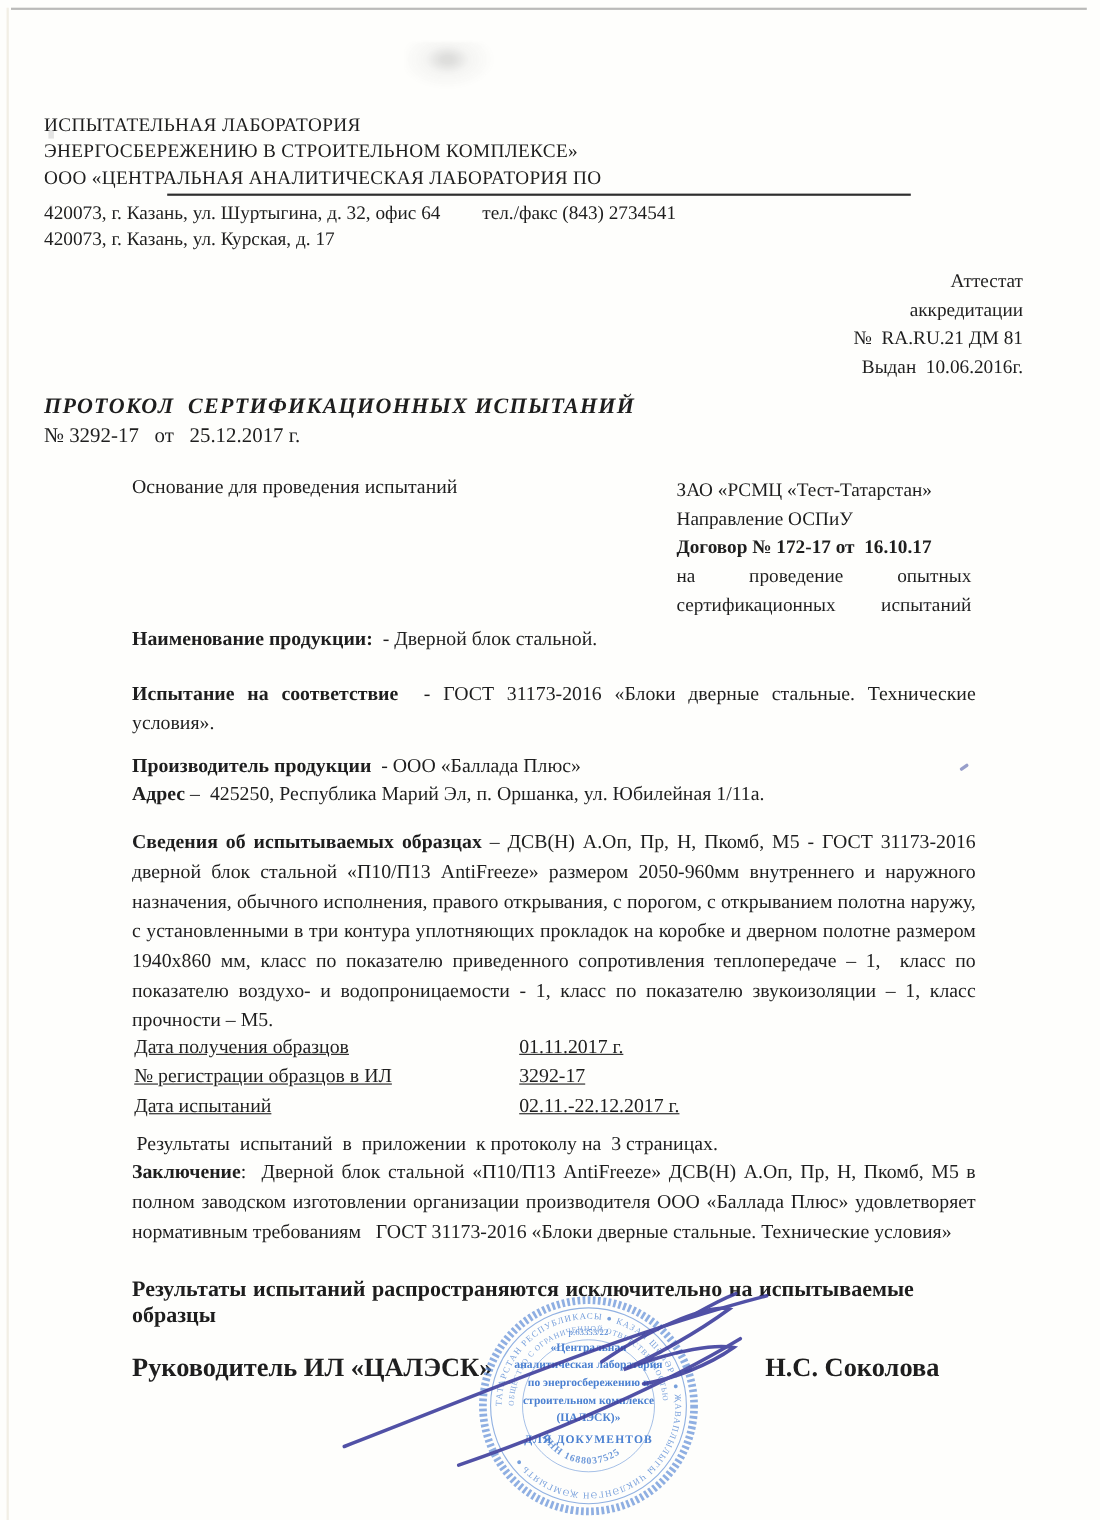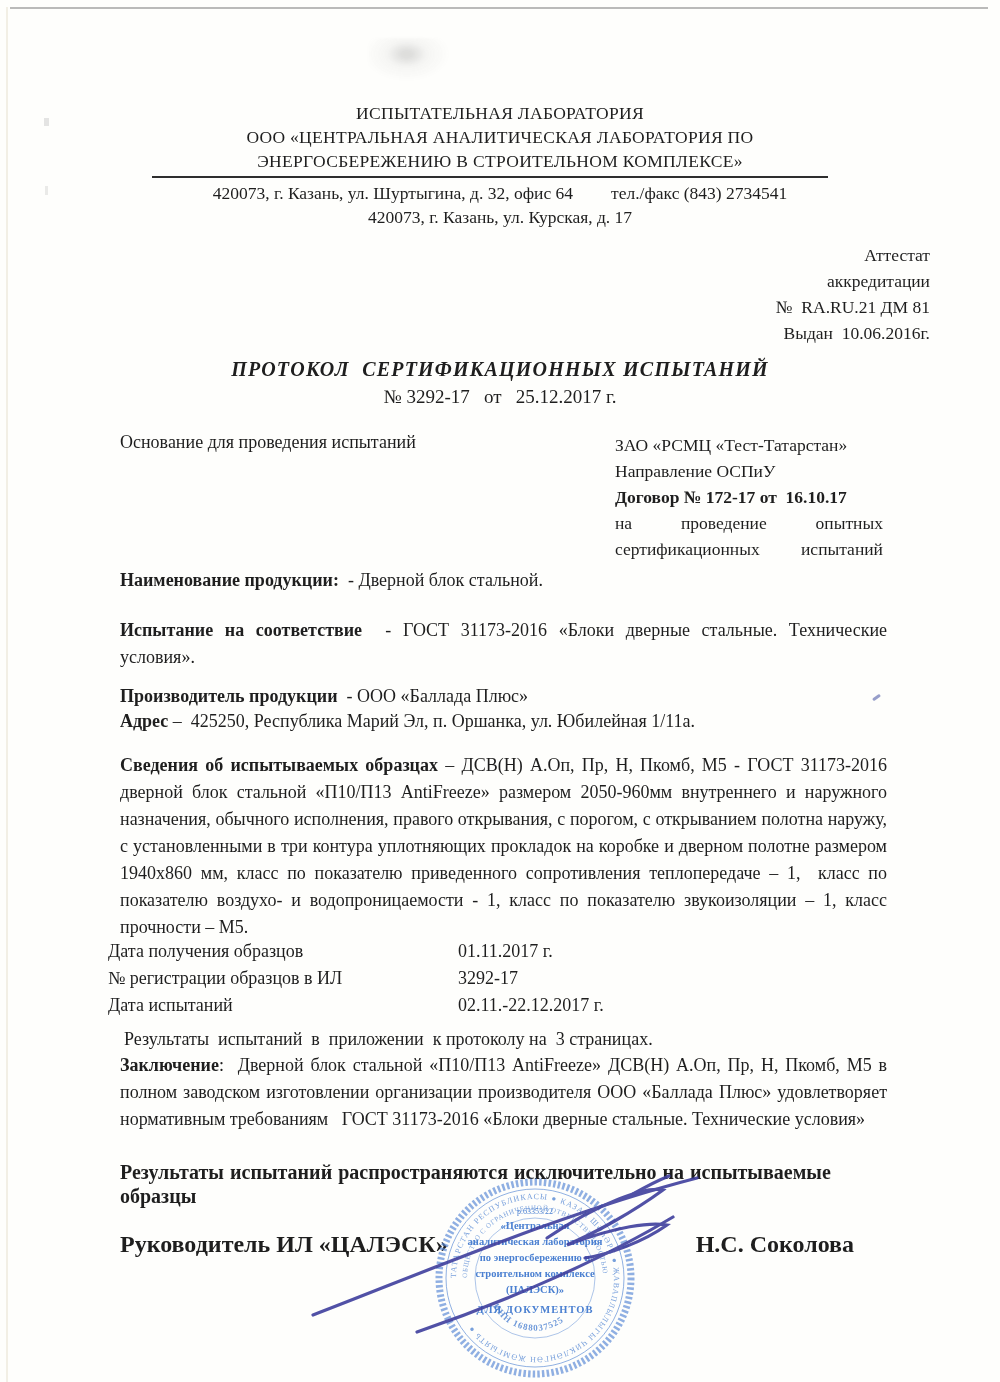--- a/index.html
+++ b/index.html
@@ -4,21 +4,21 @@
 <style>
   * { box-sizing: border-box; }
   html,body { margin:0; padding:0; background:#ffffff; }
   .page {
     position:relative; width:1000px; height:1382px; overflow:hidden;
     background:#fefefc;
     font-family:"Liberation Serif","DejaVu Serif",serif;
     color:#1e1e1e;
   }
   .abs { position:absolute; }
-  .center { text-align:center; }
+  .center { text-align:left;padding-left:40px; }
   .right { text-align:right; }
   .bold { font-weight:bold; }
   .body-text { font-size:18px; line-height:27px; }
   .justify { text-align:justify; }
   .jline { text-align:justify; text-align-last:justify; }
 
   
   .edge-top { top:7px; left:10px; width:978px; height:2px; background:#a9a9a7; opacity:.8; }
   .edge-left { top:7px; left:6px; width:2px; height:1375px; background:#e7e2d2; opacity:.55; }
   .smudge-top { top:38px; left:368px; width:86px; height:46px;
@@ -43,21 +43,21 @@
 
   .basis-label { top:432px; left:120px; font-size:18px; }
   .basis-right { top:432px; left:615px; width:268px; font-size:17.5px; line-height:26px; }
 
   .product-line { top:567px; left:120px; width:767px; }
   .conformity-par { top:617px; left:120px; width:767px; }
   .manufacturer-line { top:683px; left:120px; width:767px; }
   .maddress-line { top:708px; left:120px; width:767px; }
   .samples-par { top:752px; left:120px; width:767px; }
 
-  .dates-block { top:938px; left:108px; width:700px; }
+  .dates-block { top:938px; left:122px; width:700px;text-decoration:underline; }
   .dates-row { display:flex; }
   .dates-row .dlabel { width:350px; }
 
   .results-note { top:1026px; left:124px; width:767px; }
   .conclusion-par { top:1052px; left:120px; width:767px; }
   .disclaimer { top:1160px; left:120px; width:767px; font-size:20px; line-height:24px; word-spacing:1px; }
 
   .signature-row { top:1231px; left:120px; width:760px; display:flex; justify-content:space-between; font-size:24px; }
   .sig-name { margin-right:26px; }
 
@@ -79,22 +79,22 @@
 
   <div class="abs edge-top"></div>
   <div class="abs edge-left"></div>
   <div class="abs smudge-top"></div>
   <div class="abs tick-right"></div>
   <div class="abs mark-left1"></div>
   <div class="abs mark-left2"></div>
 
   <div class="abs org-header center">
     <div>ИСПЫТАТЕЛЬНАЯ ЛАБОРАТОРИЯ</div>
+    <div>ЭНЕРГОСБЕРЕЖЕНИЮ В СТРОИТЕЛЬНОМ КОМПЛЕКСЕ»</div>
     <div>ООО «ЦЕНТРАЛЬНАЯ АНАЛИТИЧЕСКАЯ ЛАБОРАТОРИЯ ПО</div>
-    <div>ЭНЕРГОСБЕРЕЖЕНИЮ В СТРОИТЕЛЬНОМ КОМПЛЕКСЕ»</div>
   </div>
   <div class="abs header-rule"></div>
   <div class="abs addr1 center">
     <span>420073, г. Казань, ул. Шуртыгина, д. 32, офис 64</span><span class="gap"></span><span>тел./факс (843) 2734541</span>
   </div>
   <div class="abs addr2 center">420073, г. Казань, ул. Курская, д. 17</div>
 
   <div class="abs accreditation right">
     <div>Аттестат</div>
     <div>аккредитации</div>

